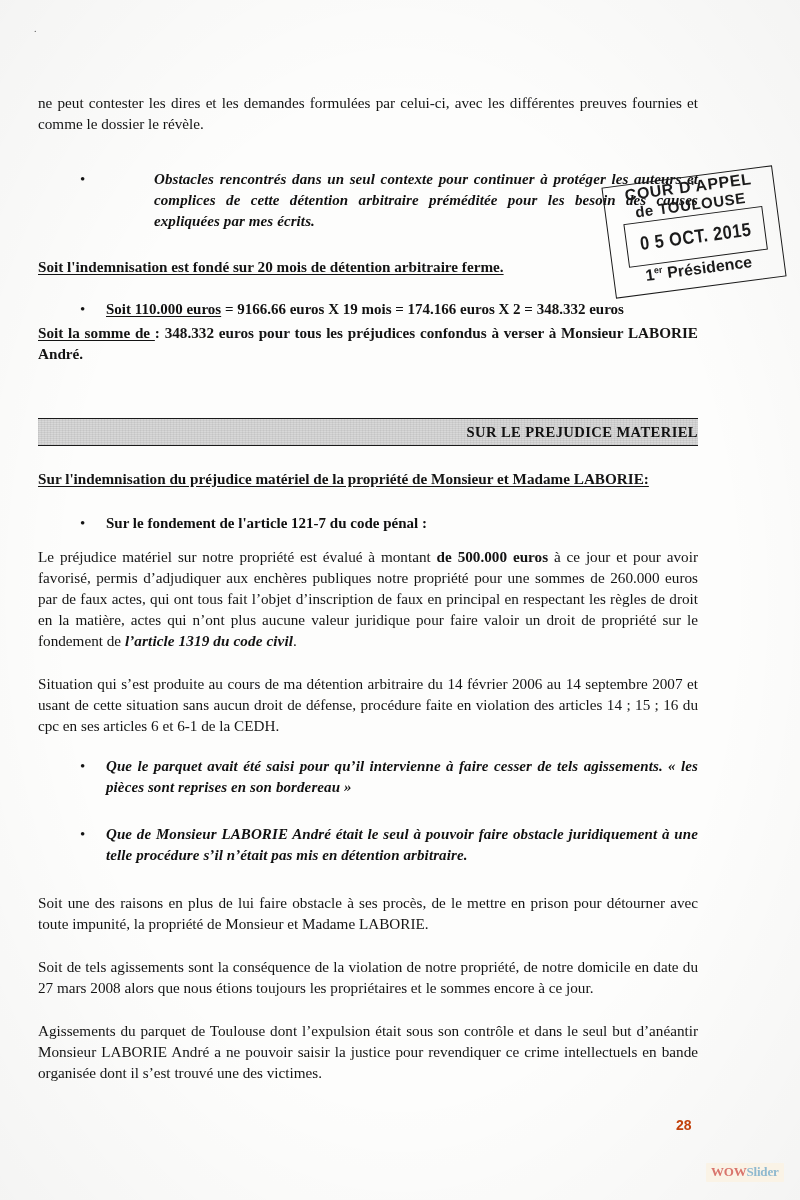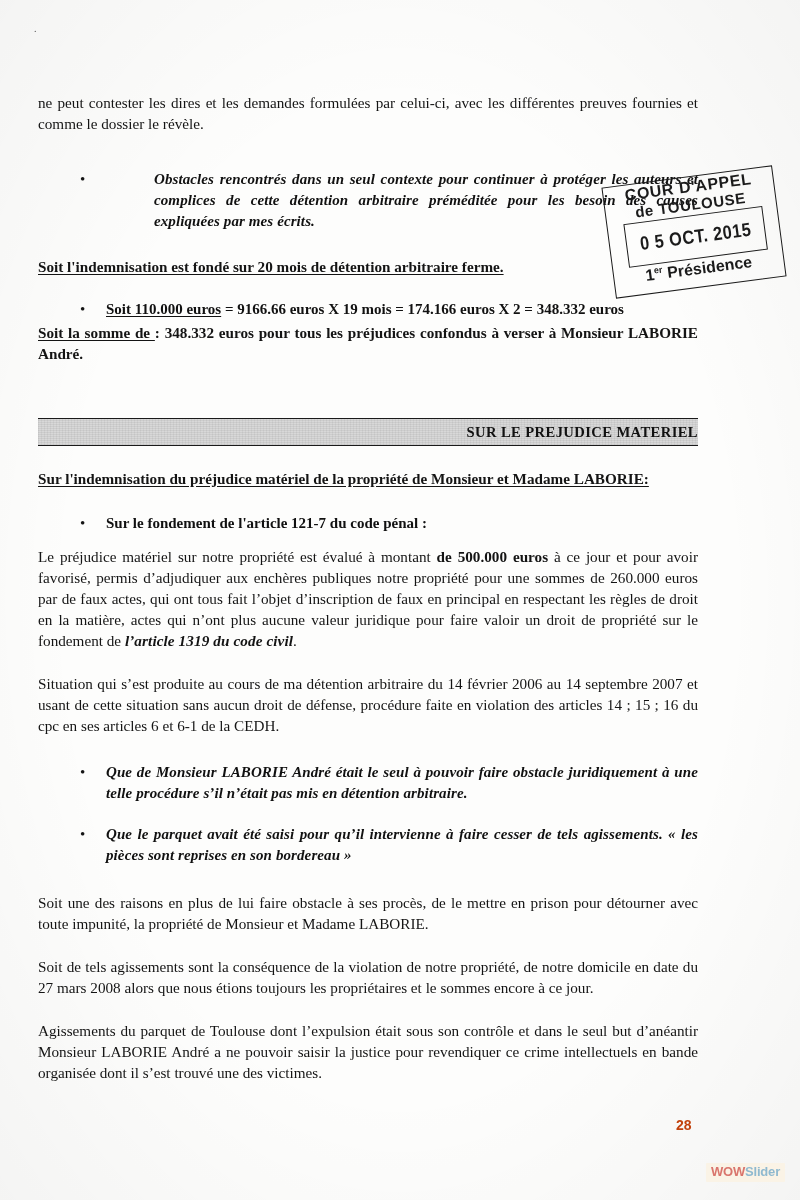--- a/index.html
+++ b/index.html
@@ -181,21 +181,21 @@
   }
 
   
   #watermark {
     position: absolute;
     left: 706px;
     top: 1163px;
     padding: 2px 5px 3px 5px;
     background: #faf3e6;
     border-radius: 1px;
-    font-family: Liberation Sans, sans-serif;
+    font-family: Liberation Serif, serif;
     font-size: 13px;
     font-weight: bold;
     letter-spacing: -0.2px;
     line-height: 14px;
     white-space: nowrap;
   }
   #watermark .wow { color: #d9756c; }
   #watermark .slider { color: #8fb9cf; }
 
   
@@ -250,28 +250,28 @@
       <span class="bullet-dot"></span>
       <span class="bullet-body b">Sur le fondement de l'article 121-7 du code pénal :</span>
     </div>
 
     <p class="para" style="margin-top:12px;">
       <span>Le préjudice matériel sur notre propriété est évalué à montant </span><span class="b">de 500.000 euros</span><span> à ce jour et pour avoir favorisé, permis d’adjudiquer aux enchères publiques notre propriété pour une sommes de 260.000 euros par de faux actes, qui ont tous fait l’objet d’inscription de faux en principal en respectant les règles de droit en la matière, actes qui n’ont plus aucune valeur juridique pour faire valoir un droit de propriété sur le fondement de </span><span class="bi">l’article 1319 du code civil</span><span>.</span>
     </p>
 
     <p class="para" style="margin-top:22px;">Situation qui s’est produite au cours de ma détention arbitraire du 14 février 2006 au 14 septembre 2007 et usant de cette situation sans aucun droit de défense, procédure faite en violation des articles 14 ; 15 ; 16 du cpc en ses articles 6 et 6-1 de la CEDH.</p>
 
+    <div class="bullet-row" style="margin-top:20px; padding-left:42px;">
+      <span class="bullet-dot"></span>
+      <span class="bullet-body bi">Que le parquet avait été saisi pour qu’il intervienne à faire cesser de tels agissements. « les pièces sont reprises en son bordereau »</span>
+    </div>
+
     <div class="bullet-row" style="margin-top:26px; padding-left:42px;">
       <span class="bullet-dot"></span>
       <span class="bullet-body bi">Que de Monsieur LABORIE André était le seul à pouvoir faire obstacle juridiquement à une telle procédure s’il n’était pas mis en détention arbitraire.</span>
-    </div>
-
-    <div class="bullet-row" style="margin-top:20px; padding-left:42px;">
-      <span class="bullet-dot"></span>
-      <span class="bullet-body bi">Que le parquet avait été saisi pour qu’il intervienne à faire cesser de tels agissements. « les pièces sont reprises en son bordereau »</span>
     </div>
 
     <p class="para" style="margin-top:26px;">Soit une des raisons en plus de lui faire obstacle à ses procès, de le mettre en prison pour détourner avec toute impunité, la propriété de Monsieur et Madame LABORIE.</p>
 
     <p class="para" style="margin-top:22px;">Soit de tels agissements sont la conséquence de la violation de notre propriété, de notre domicile en date du 27 mars 2008 alors que nous étions toujours les propriétaires et le sommes encore à ce jour.</p>
 
     <p class="para" style="margin-top:22px;">Agissements du parquet de Toulouse dont l’expulsion était sous son contrôle et dans le seul but d’anéantir Monsieur LABORIE André a ne pouvoir saisir la justice pour revendiquer ce crime intellectuels en bande organisée dont il s’est trouvé une des victimes.</p>
 
   </div>
 

